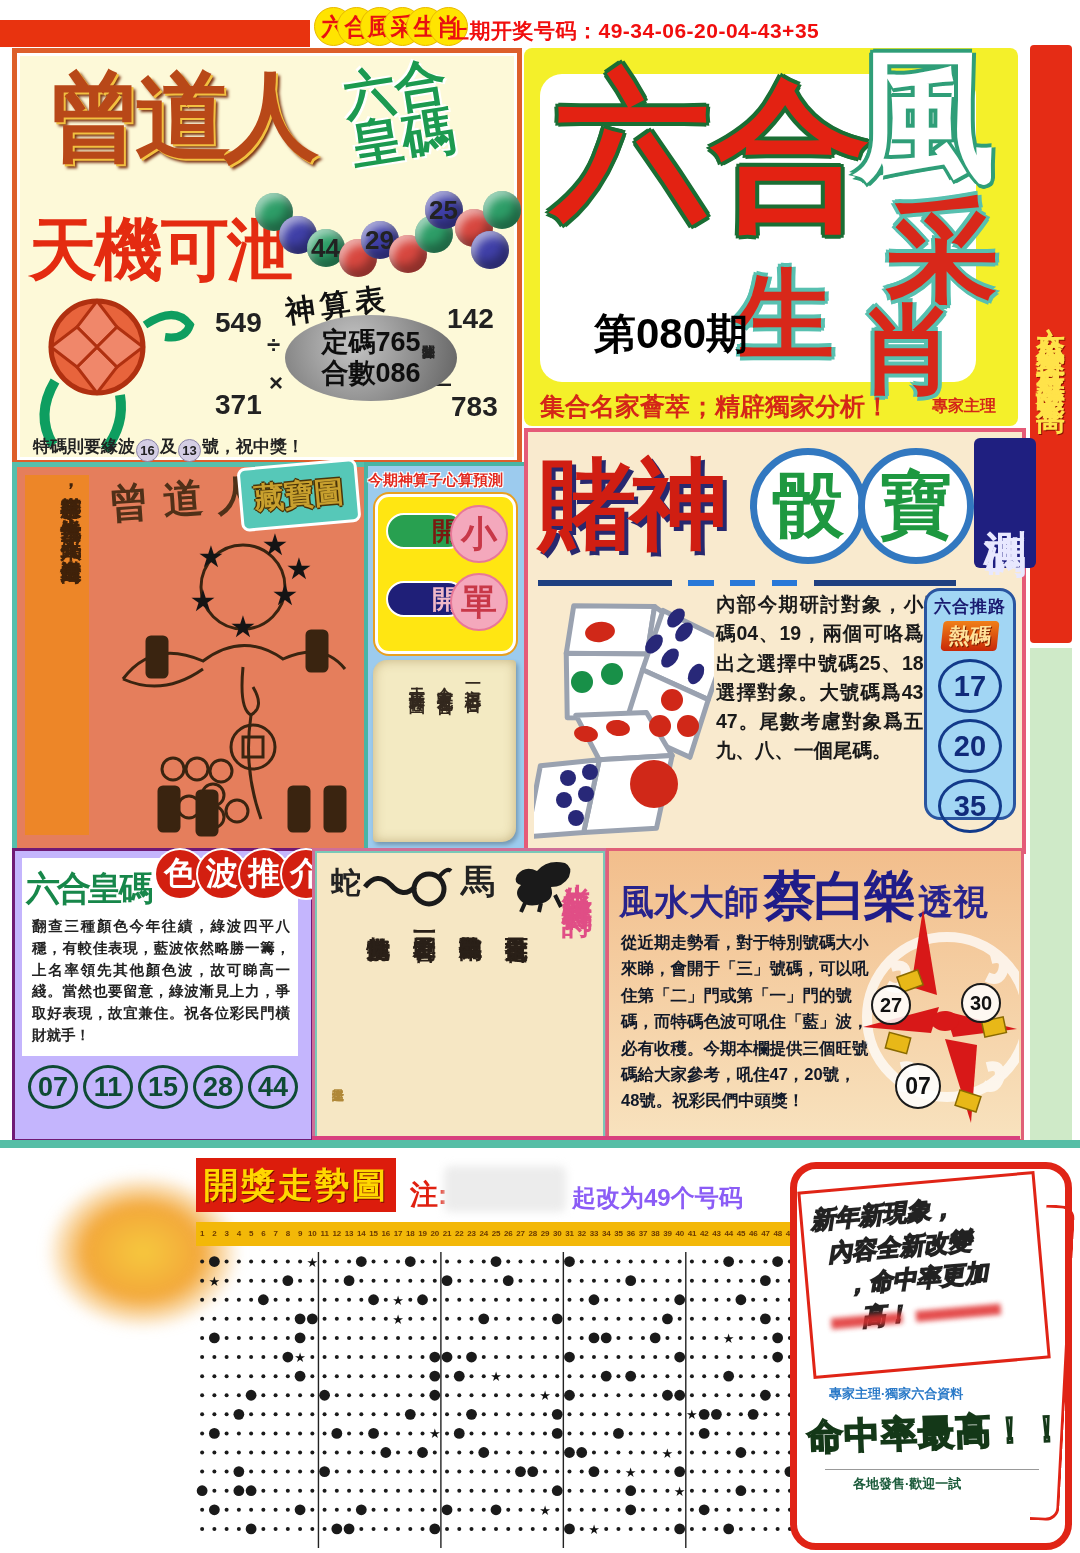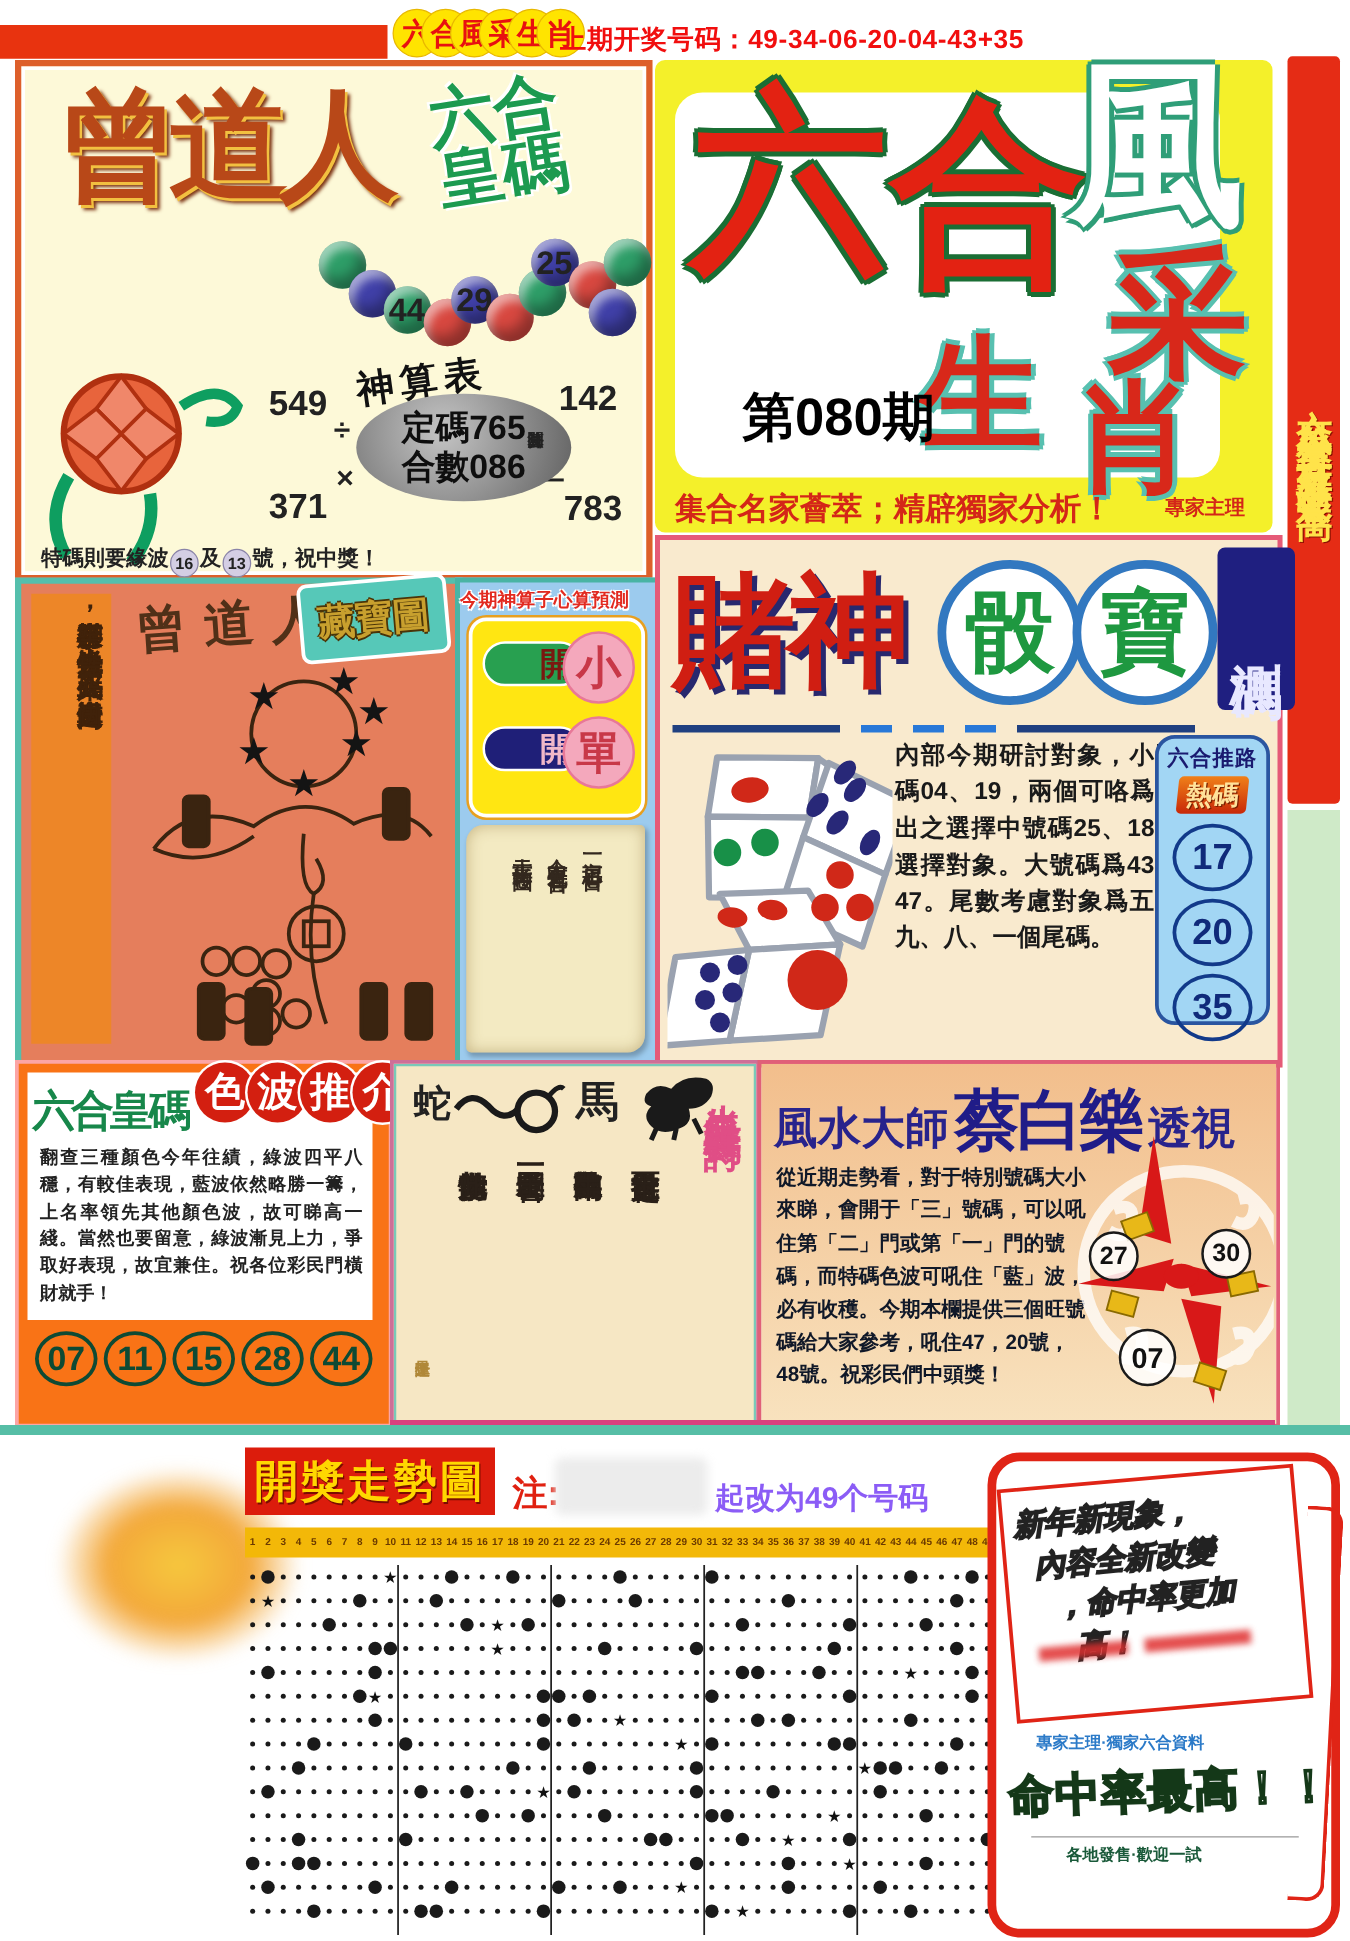--- a/index.html
+++ b/index.html
@@ -110,21 +110,21 @@
   .d-push{left:396px;top:156px;width:92px;height:232px;background:#A2D6F4;border:3px solid #2A55A0;
       border-radius:16px;text-align:center;box-sizing:border-box;}
   .d-push .pt{font-size:17px;font-weight:900;color:#1A1A70;margin-top:4px;letter-spacing:1px;}
   .d-push .tag{display:inline-block;margin:3px 0 2px;font-size:21px;font-weight:900;color:#FFE29A;
       background:linear-gradient(180deg,#F08018,#C82808);padding:1px 7px;border-radius:4px;transform:skewX(-6deg);
       text-shadow:1px 1px 0 #7a2000;}
   .d-num{width:58px;height:48px;border:3px solid #123A8A;border-radius:50%;margin:6px auto 0;
       color:#102A7A;font-size:29px;font-weight:900;display:flex;align-items:center;justify-content:center;}
 
   
-  .p-sebo{left:12px;top:848px;width:296px;height:288px;background:#f97316;border:3px solid #fca5a5;}
+  .p-sebo{left:12px;top:848px;width:296px;height:288px;background:#c4b5fd;border:3px solid #701a75;}
   .s-card{left:7px;top:7px;width:276px;height:198px;background:#fff;}
   .s-title-g{left:4px;top:8px;font-size:34px;font-weight:900;color:#17874A;letter-spacing:-3px;}
   .s-reds{left:140px;top:-8px;display:flex;}
   .s-reds .rc{width:48px;height:48px;border-radius:50%;background:#D31F10;color:#fff;font-size:32px;font-weight:900;
       display:flex;align-items:center;justify-content:center;margin-left:-6px;
       box-shadow:0 0 0 2px #fff;}
   .s-body{left:10px;top:58px;width:258px;height:132px;font-size:14.5px;font-weight:bold;color:#222;
       line-height:1.5;text-align:justify;}
   .s-nums{left:4px;top:214px;width:288px;display:flex;justify-content:center;gap:5px;}
   .s-nums .ov{width:50px;height:44px;border:3px solid #0E4A34;border-radius:50%;color:#0E4A34;font-size:27px;
@@ -201,20 +201,21 @@
   <div class="abs prev-draw">
     <span>上期开奖号码：</span><span>49-34-06-20-04-43+35</span>
   </div>
 
   <div class="abs p-zeng">
     <div class="abs zeng-title">曾道人</div>
     <div class="abs zeng-sub">
       <div>六合</div>
       <div>皇碼</div>
     </div>
+    <div class="abs zeng-slogan">天機可泄</div>
 
     <svg class="abs" style="left:8px;top:232px;" width="190" height="170" viewBox="0 0 190 170">
       <path d="M30 96 Q10 130 28 160" stroke="#0E9E60" stroke-width="10" fill="none"></path>
       <path d="M95 110 Q100 140 80 165" stroke="#0E9E60" stroke-width="10" fill="none"></path>
       <path d="M120 40 Q150 20 165 40 Q160 55 140 52" stroke="#0E9E60" stroke-width="8" fill="none"></path>
       <circle cx="72" cy="62" r="46" fill="#E8643C" stroke="#B03010" stroke-width="5"></circle>
       <circle cx="72" cy="62" r="26" fill="none" stroke="#B03010" stroke-width="5"></circle>
       <path d="M72 16 L92 42 L72 62 L52 42 Z" fill="#F0876A" stroke="#B03010" stroke-width="3"></path>
       <path d="M72 108 L92 82 L72 62 L52 82 Z" fill="#F0876A" stroke="#B03010" stroke-width="3"></path>
       <path d="M26 62 L52 42 L72 62 L52 82 Z" fill="#F0876A" stroke="#B03010" stroke-width="3"></path>

